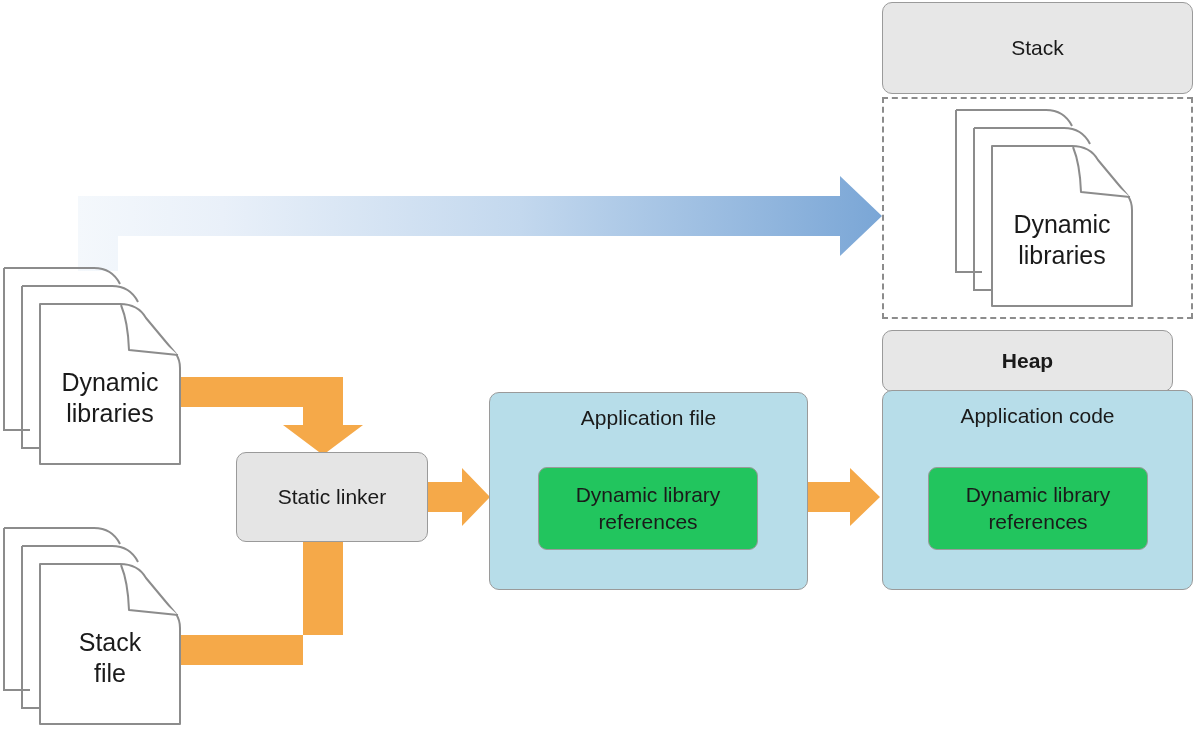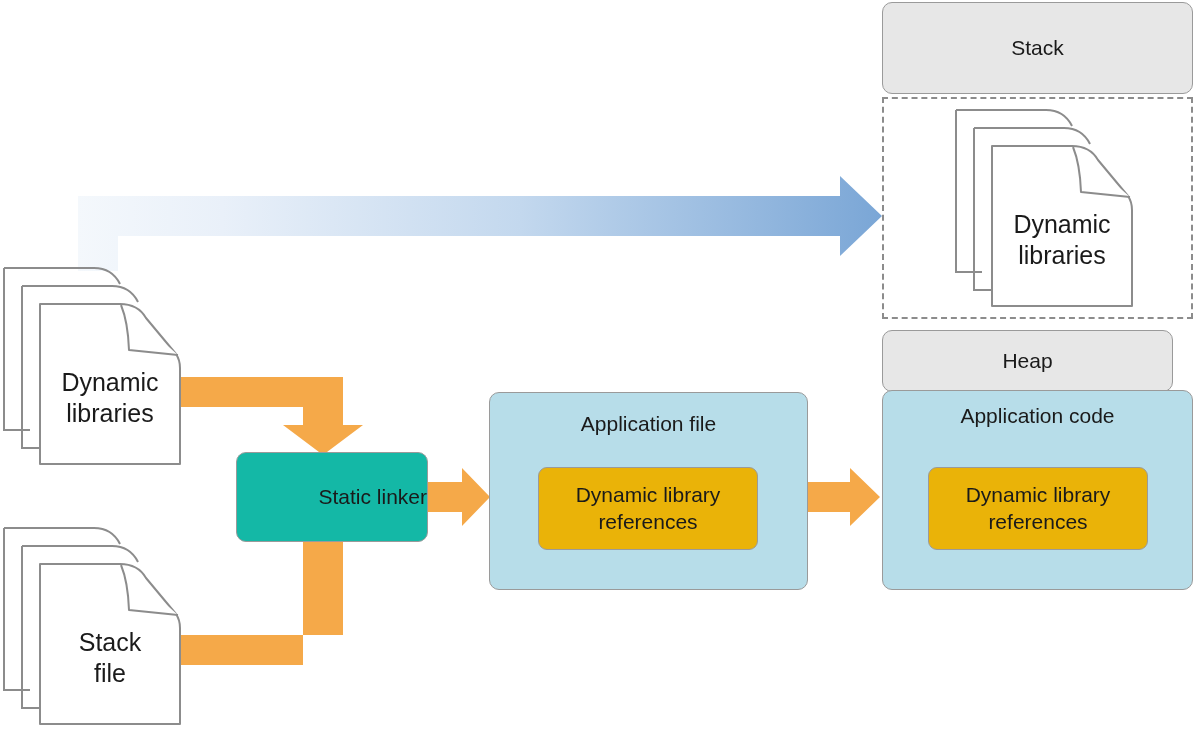--- a/index.html
+++ b/index.html
@@ -31,34 +31,34 @@
     justify-content: center;
   }
   .rbox > .boxlabel {
     margin-top: 12px;
     font-size: 21px;
     color: #1a1a1a;
     line-height: 1.22;
     text-align: center;
     white-space: nowrap;
   }
-  .box-salmon { background: #14b8a6; justify-content: flex-end; }
+  .box-salmon { background: #e5e5e5; }
   .box-blue   { background: #b7dde9; }
   .box-gray   { background: #e7e7e7; }
 
   .rbox.centerlabel {
     align-items: center;
   }
   .rbox.centerlabel > .boxlabel { margin-top: 0; }
 
   
   .innerbox {
     position: absolute;
     box-sizing: border-box;
-    background: #eab308;
+    background: #22c55e;
     border: 1.5px solid #9a9a9a;
     border-radius: 9px;
     display: flex;
     align-items: center;
     justify-content: center;
     text-align: center;
     font-size: 21px;
     color: #1a1a1a;
     line-height: 1.25;
   }
@@ -158,21 +158,21 @@
       <div>Stack</div>
       <div>file</div>
     </div>
   </div>
 
   <div class="rbox box-salmon centerlabel" style="left:236px; top:452px; width:192px; height:90px;">
     <div class="boxlabel">Static linker</div>
   </div>
 
   <div class="rbox box-blue" style="left:489px; top:392px; width:319px; height:198px;">
-    <div class="boxlabel" style="margin-top:18px;">Application file</div>
+    <div class="boxlabel" style="margin-top:12px;">Application file</div>
   </div>
   <div class="innerbox" style="left:538px; top:467px; width:220px; height:83px;">
     <div>
       <div>Dynamic library</div>
       <div>references</div>
     </div>
   </div>
 
   <div class="rbox box-gray centerlabel" style="left:882px; top:2px; width:311px; height:92px;">
     <div class="boxlabel">Stack</div>
@@ -188,21 +188,21 @@
       <path d="M 22,24 L 22,186 L 48,186" fill="none" stroke="#8c8c8c" stroke-width="2"></path>
       <path d="M 40,42 L 120,42 Q 138,42 146,56 L 176,92 Q 180,98 180,106 L 180,202 L 40,202 Z" fill="#ffffff" stroke="#8c8c8c" stroke-width="2" stroke-linejoin="round"></path>
       <path d="M 121,43 Q 128,60 129,88 L 178,93" fill="#ffffff" stroke="#8c8c8c" stroke-width="2" stroke-linejoin="round"></path>
     </svg>
     <div class="doc-label" style="left:40px; top:105px; width:140px;">
       <div>Dynamic</div>
       <div>libraries</div>
     </div>
   </div>
 
-  <div class="rbox box-gray centerlabel" style="left:882px; top:330px; width:291px; height:62px;">
+  <div class="rbox box-gray centerlabel" style="left:882px; top:330px; width:291px; height:62px;font-weight:bold;">
     <div class="boxlabel">Heap</div>
   </div>
 
   <div class="rbox box-blue" style="left:882px; top:390px; width:311px; height:200px;">
     <div class="boxlabel" style="">Application code</div>
   </div>
   <div class="innerbox" style="left:928px; top:467px; width:220px; height:83px;">
     <div>
       <div>Dynamic library</div>
       <div>references</div>

